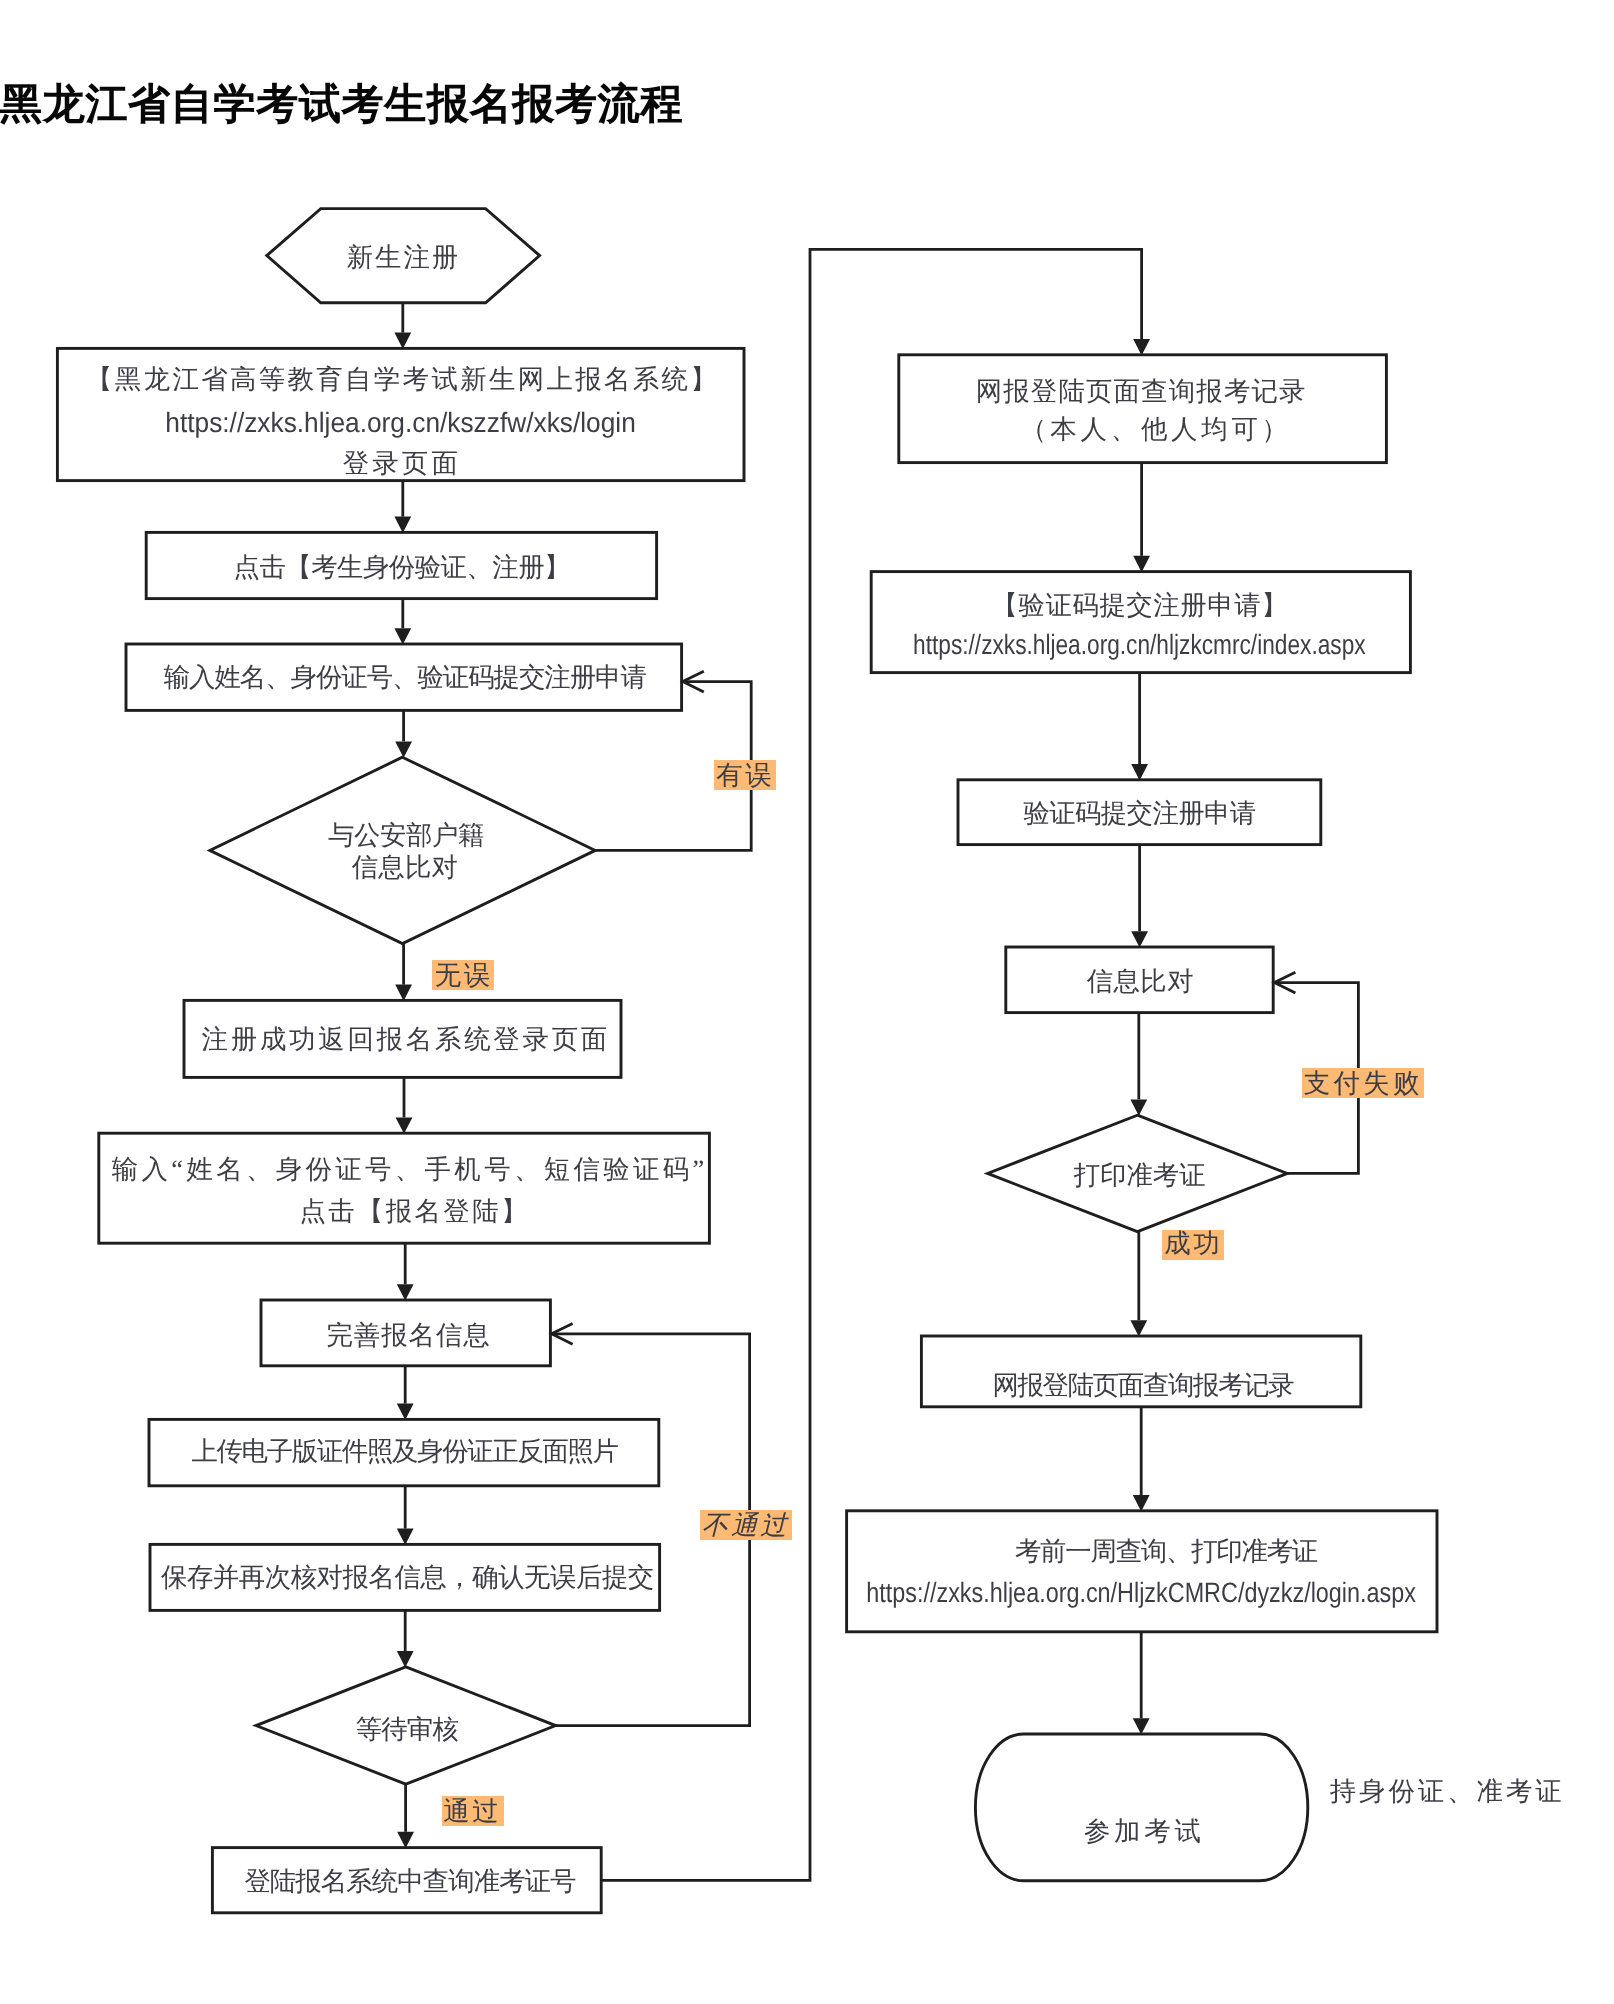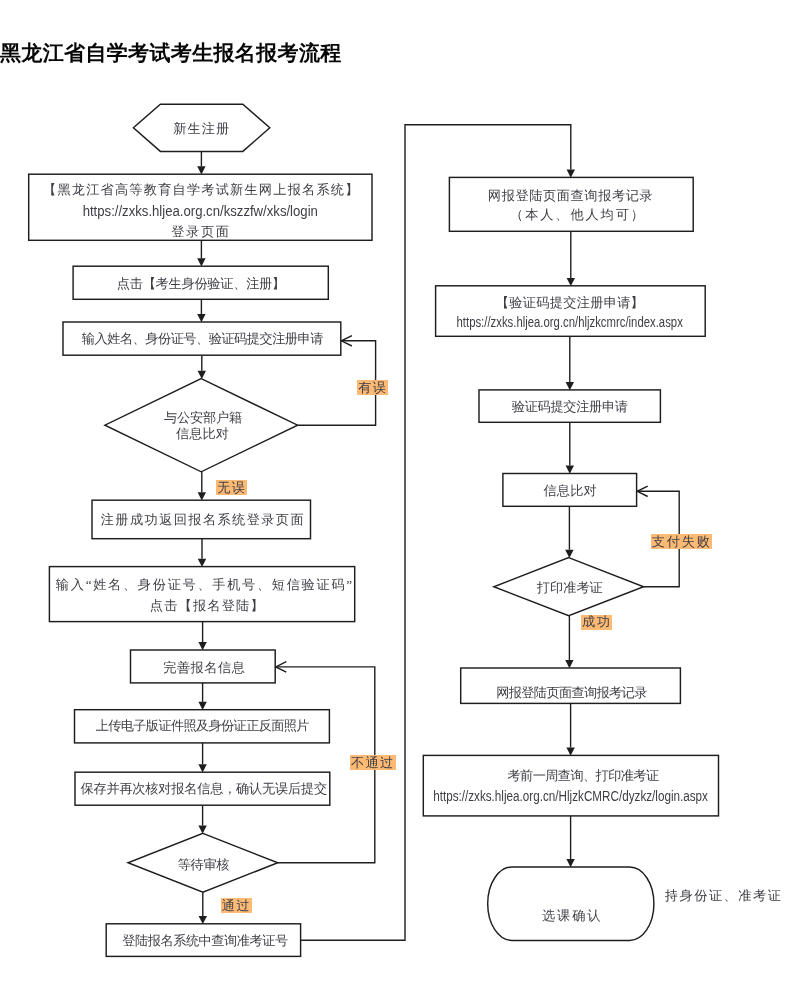--- a/index.html
+++ b/index.html
@@ -110,19 +110,19 @@
 <div class="nl" style="left:368px;top:207.10px;width:420px;letter-spacing:1.90px;">（本人、他人均可）</div>
 <div class="nl" style="left:359.95px;top:294.90px;width:420px;letter-spacing:0.30px;">【验证码提交注册申请】</div>
 <div class="nl url" style="left:359.90px;top:314.00px;width:420px;"><span style="transform:scaleX(0.81);">https://zxks.hljea.org.cn/hljzkcmrc/index.aspx</span></div>
 <div class="nl" style="left:359.75px;top:399.00px;width:420px;letter-spacing:-0.30px;">验证码提交注册申请</div>
 <div class="nl" style="left:360.20px;top:482.50px;width:420px;letter-spacing:0.20px;">信息比对</div>
 <div class="nl" style="left:359.80px;top:580.00px;width:420px;">打印准考证</div>
 <div class="nl" style="left:361.47px;top:657px;width:420px;letter-spacing:-0.65px;margin-top:28px;">网报登陆页面查询报考记录</div>
 <div class="nl" style="left:373px;top:767.80px;width:420px;letter-spacing:-0.60px;">考前一周查询、打印准考证</div>
 <div class="nl url" style="left:360.90px;top:787.80px;width:420px;"><span style="transform:scaleX(0.835);">https://zxks.hljea.org.cn/HljzkCMRC/dyzkz/login.aspx</span></div>
 <div class="nl" style="left:362.35px;top:888.20px;width:420px;letter-spacing:1.50px;text-align:right;">持身份证、准考证</div>
-<div class="nl" style="left:362.15px;top:907.60px;width:420px;letter-spacing:1.90px;">选课确认</div>
+<div class="nl" style="left:362.15px;top:907.60px;width:420px;letter-spacing:1.90px;">参加考试</div>
 <div class="el" style="left:162.65px;top:379.70px;width:420px;letter-spacing:1.30px;"><span style="">有误</span></div>
 <div class="el" style="left:21.85px;top:479.60px;width:420px;letter-spacing:1.30px;"><span style="">无误</span></div>
-<div class="el" style="left:162.80px;top:754.50px;width:420px;letter-spacing:1.40px;"><span style="">不通过</span></div>
+<div class="el" style="left:162.80px;top:754.50px;width:420px;letter-spacing:1.40px;font-style:italic;"><span style="">不通过</span></div>
 <div class="el" style="left:26.15px;top:898.30px;width:420px;letter-spacing:1.30px;"><span style="">通过</span></div>
 <div class="el" style="left:471.65px;top:533.90px;width:420px;letter-spacing:1.70px;"><span style="">支付失败</span></div>
 <div class="el" style="left:386.70px;top:615px;width:420px;letter-spacing:1.40px;font-family:Liberation Mono, monospace;"><span style="">成功</span></div>
 
 </body></html>

